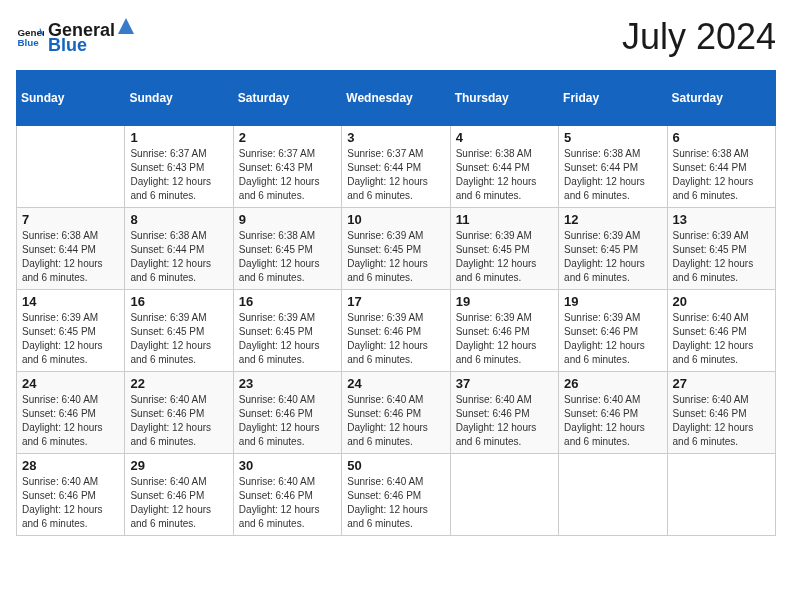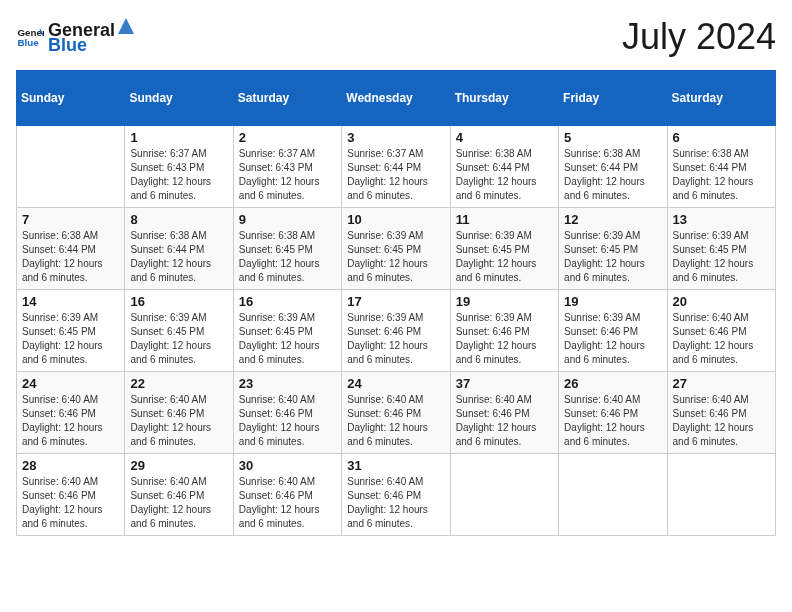--- a/index.html
+++ b/index.html
@@ -298,21 +298,21 @@
 Sunset: 6:46 PM
 Daylight: 12 hours and 6 minutes.</div>
         </td>
         <td>
           <div class="day-number">30</div>
           <div class="day-info" style="white-space: pre-wrap;">Sunrise: 6:40 AM
 Sunset: 6:46 PM
 Daylight: 12 hours and 6 minutes.</div>
         </td>
         <td>
-          <div class="day-number">31</div>
+          <div class="day-number">50</div>
           <div class="day-info" style="white-space: pre-wrap;">Sunrise: 6:40 AM
 Sunset: 6:46 PM
 Daylight: 12 hours and 6 minutes.</div>
         </td>
         <td></td>
         <td></td>
         <td></td>
       </tr>
     </tbody>
 </table>

